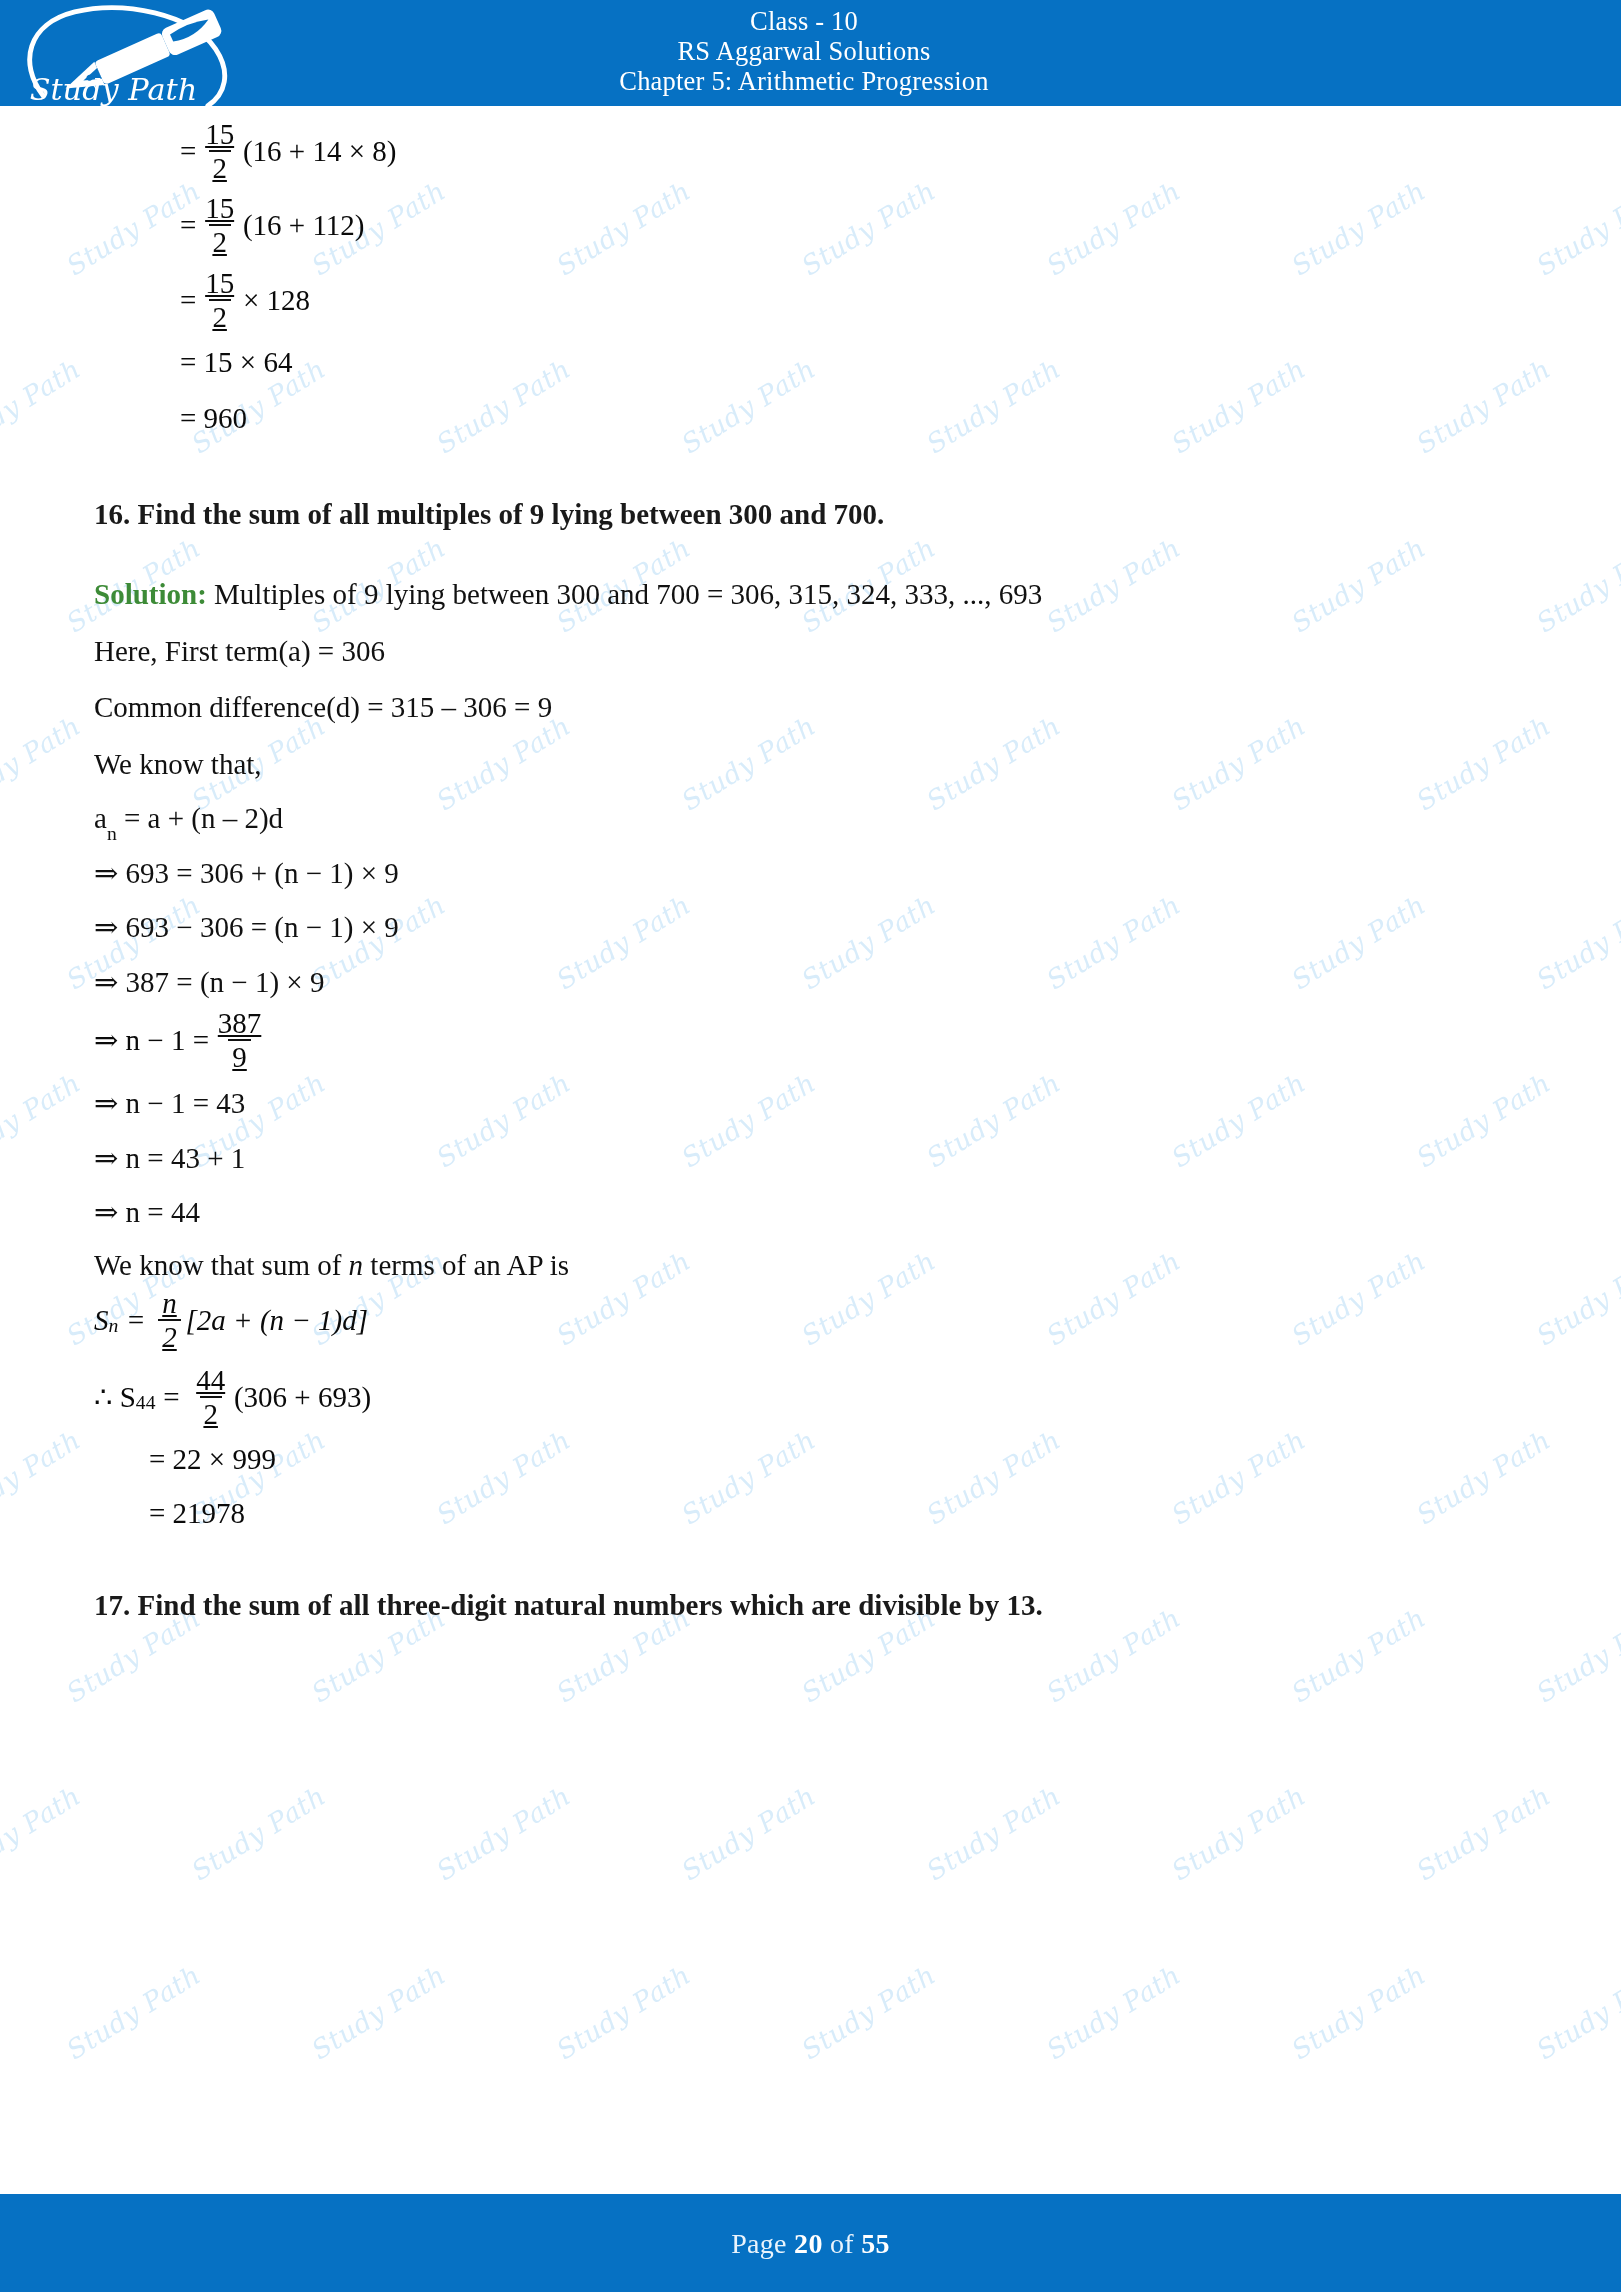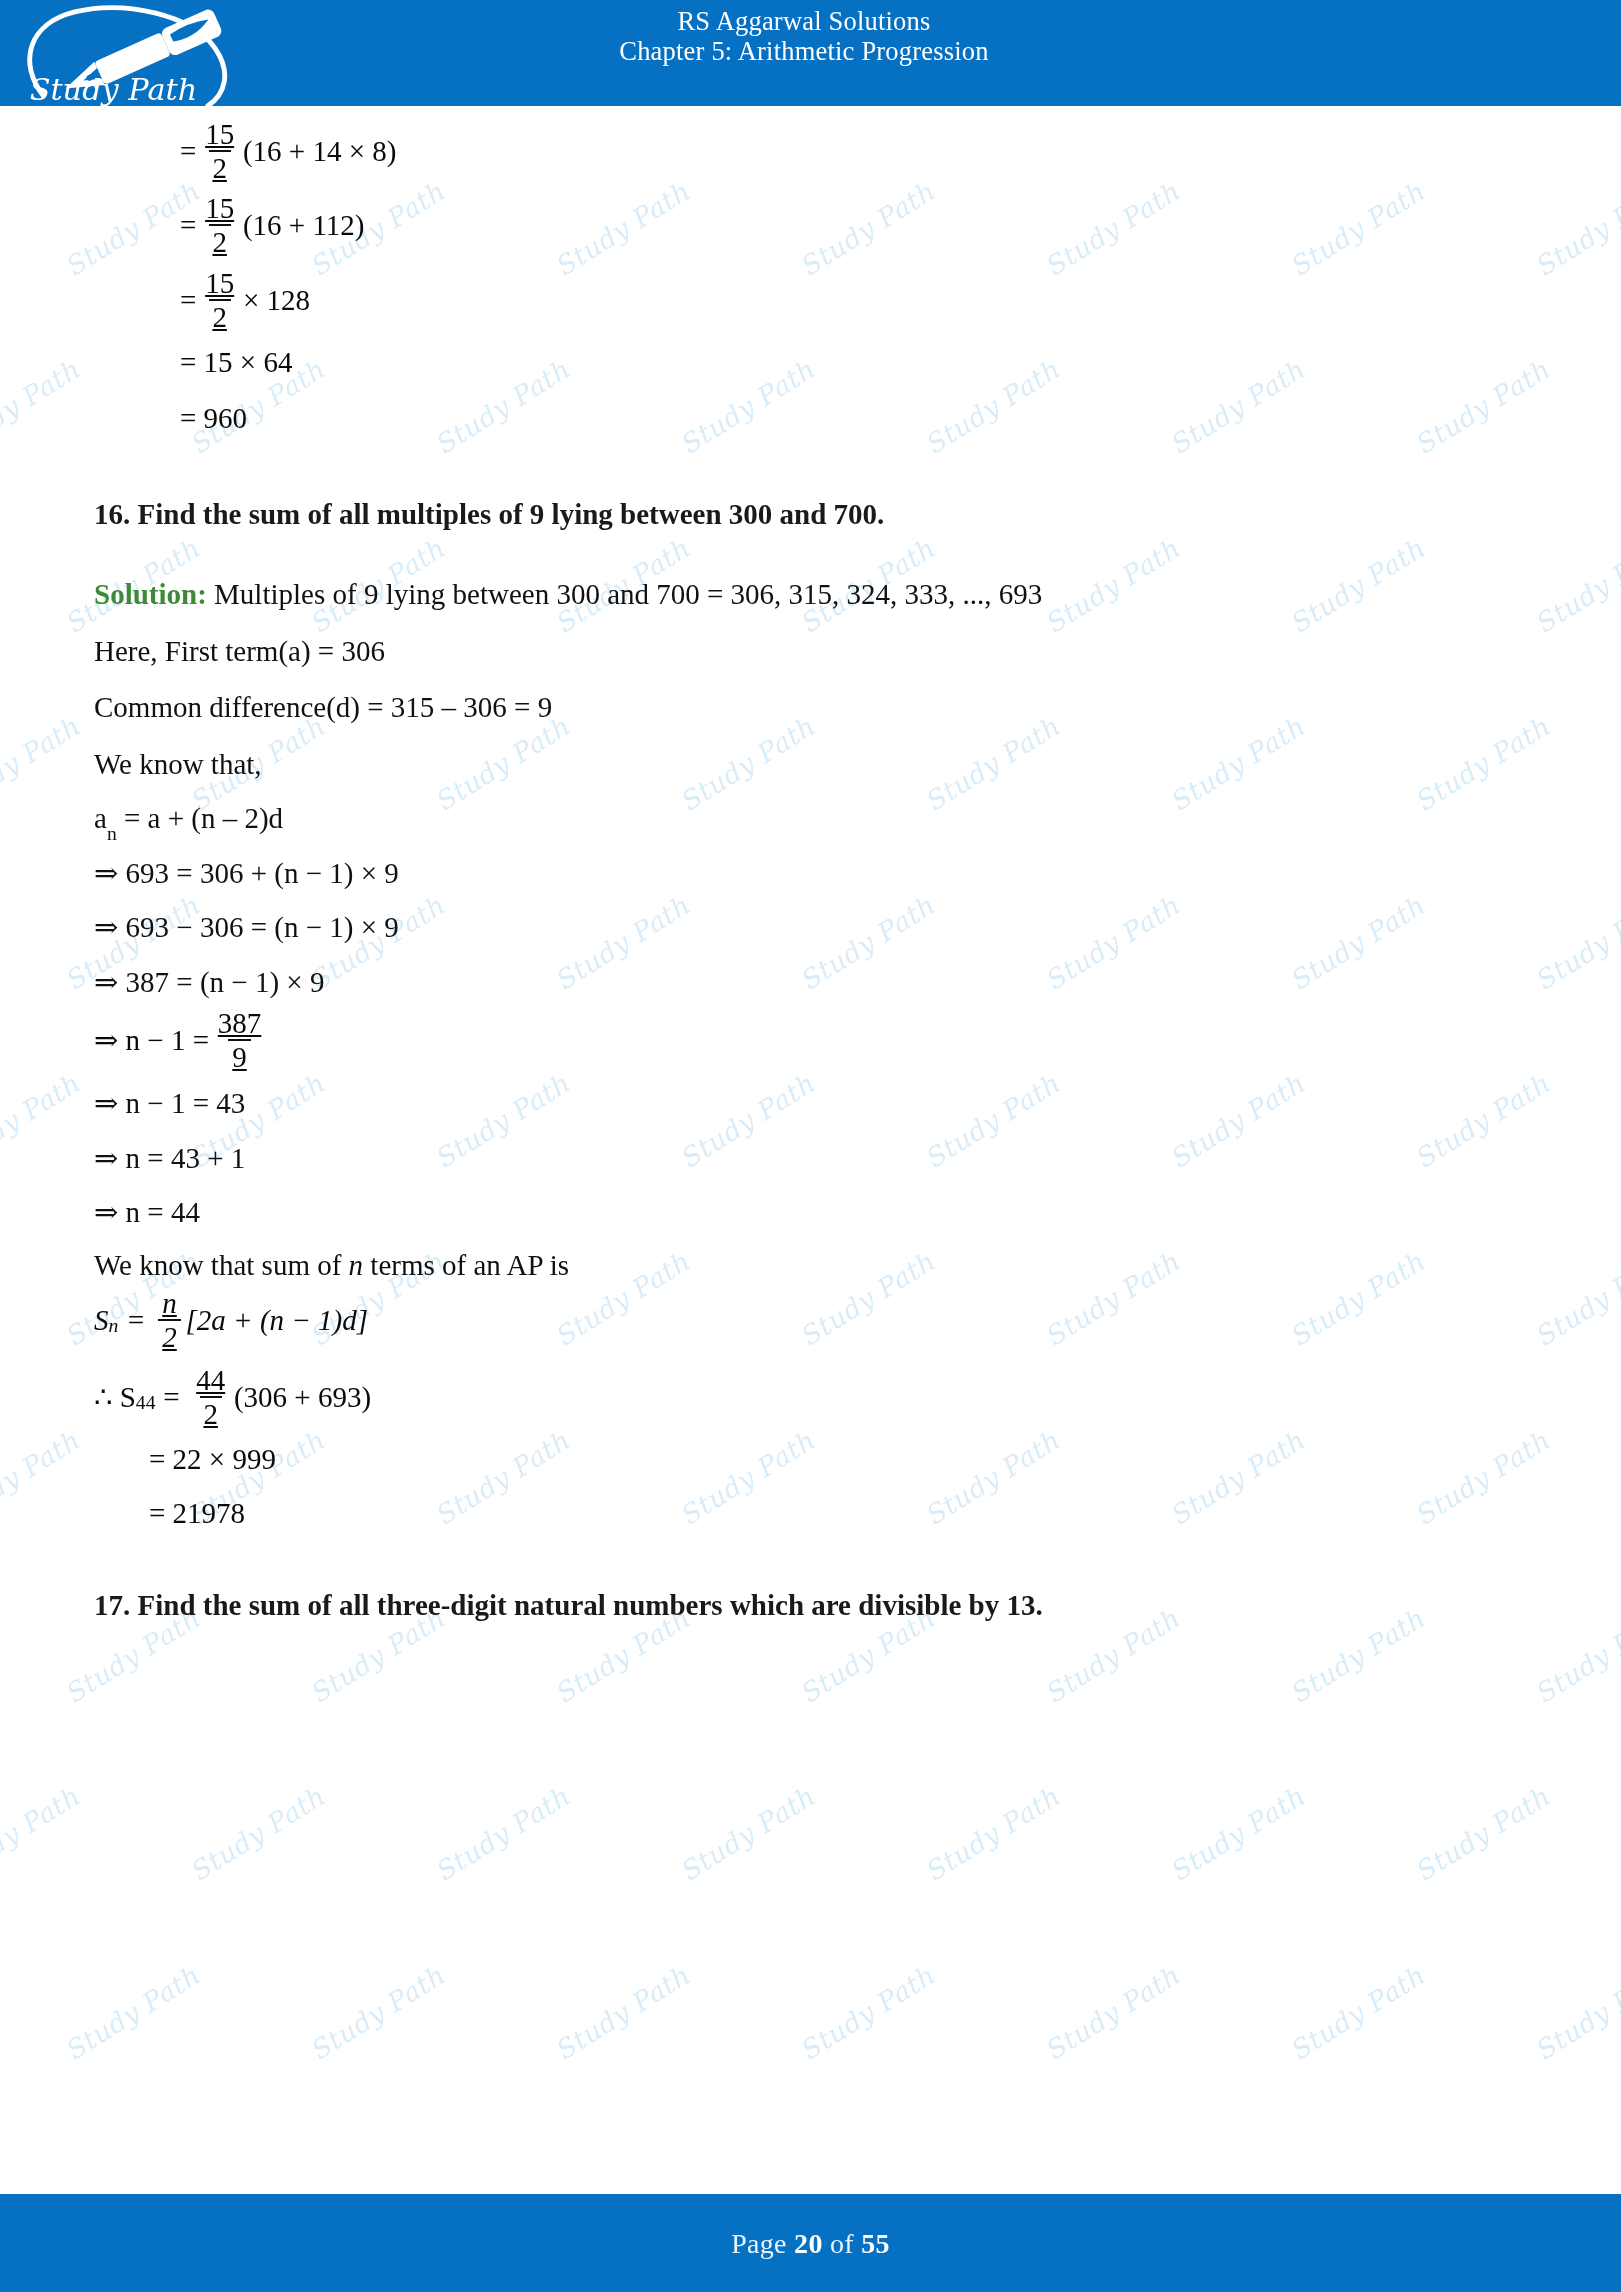--- a/index.html
+++ b/index.html
@@ -237,20 +237,21 @@
         <path d="M84 46 L46 59 L84 72 Z" fill="#ffffff"></path>
         <path d="M66 59 L84 53 L84 65 Z" fill="#0671c3"></path>
         <circle cx="73" cy="59" r="3" fill="#0671c3"></circle>
       </g>
 
       <text x="16" y="100" font-family="DejaVu Serif, serif" font-style="italic" font-size="31" fill="#ffffff">Study Path</text>
     </svg>
   </div>
 
   <div class="header-titles">
+    <div>Class - 10</div>
     <div>RS Aggarwal Solutions</div>
     <div>Chapter 5: Arithmetic Progression</div>
   </div>
 </div>
 
 <div class="content">
 
   <div class="mline row" style="margin-top:13.7px; padding-left:86px;">
     <span>=</span>
     <span class="frac">

